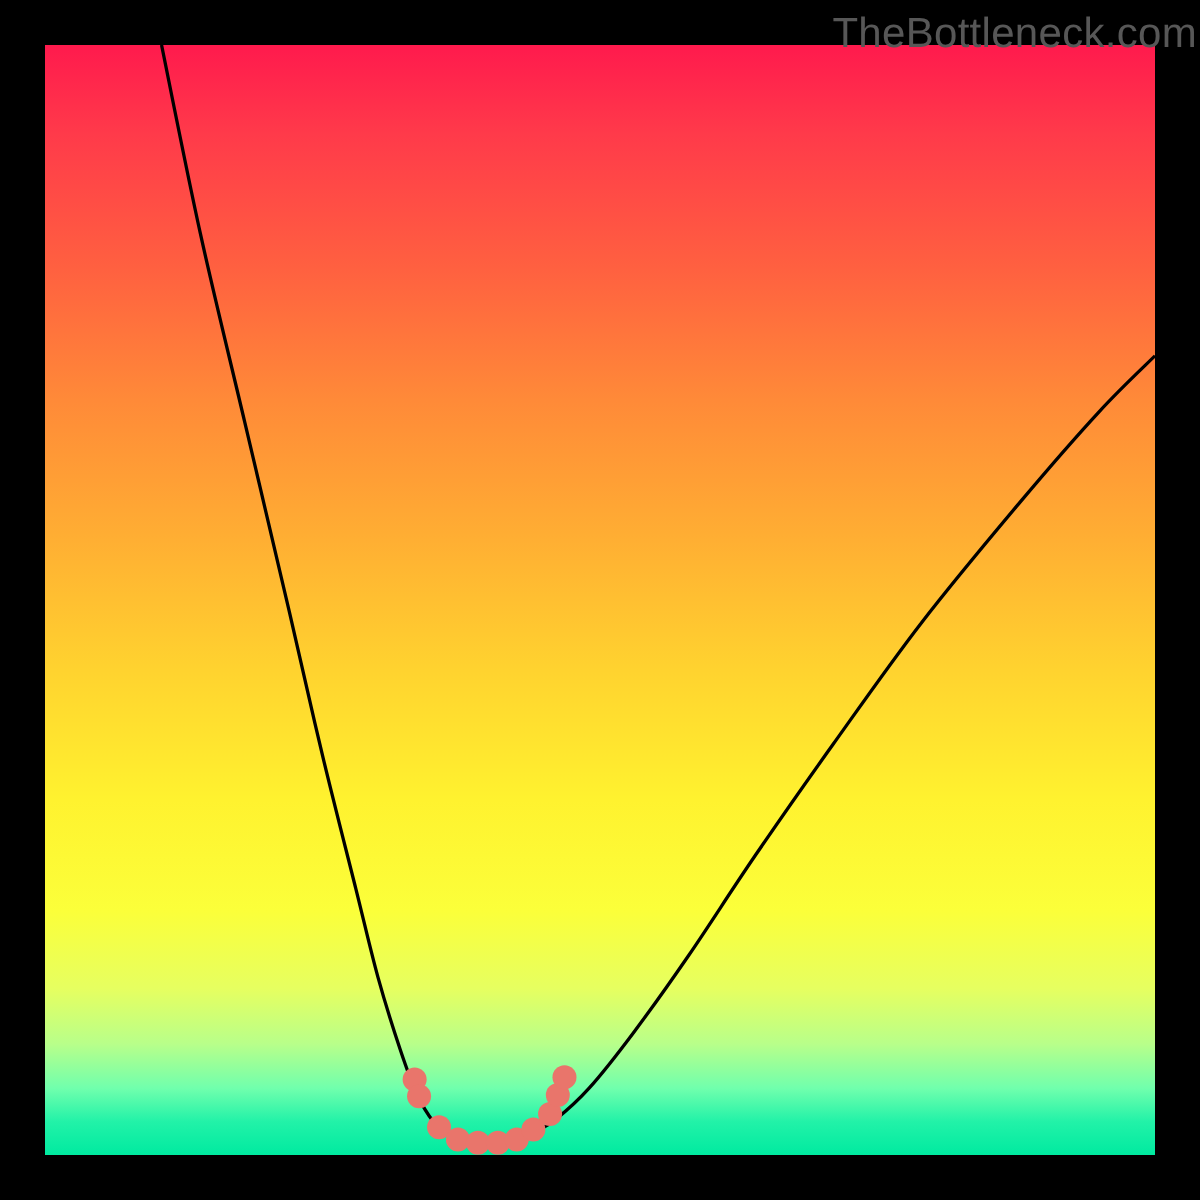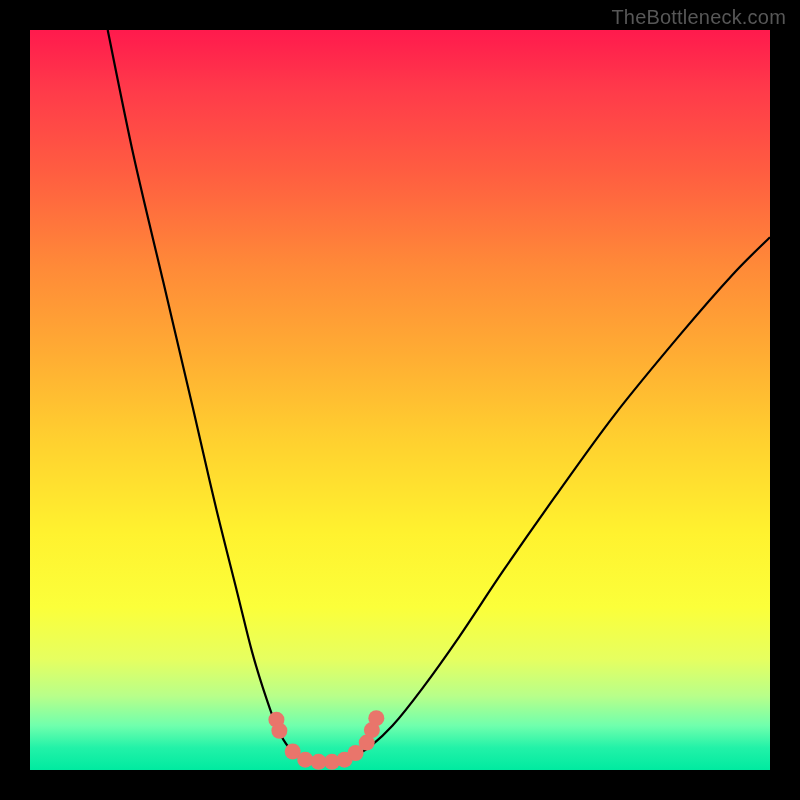--- a/index.html
+++ b/index.html
@@ -38,23 +38,23 @@
       #e6ff60 85%,
       #b8ff8a 90%,
       #70ffad 94%,
       #22f2a8 97%,
       #00eaa0 100%
     );
   }
   .credit {
     position: absolute;
     top: 6px;
-    right: 14px;
+    right: 2px;
     color: #575757;
-    font-size: 20px;
+    font-size: 28px;
     font-weight: 500;
     letter-spacing: 0.2px;
   }
   svg.curves {
     position: absolute;
     left: 0;
     top: 0;
     width: 740px;
     height: 740px;
   }

